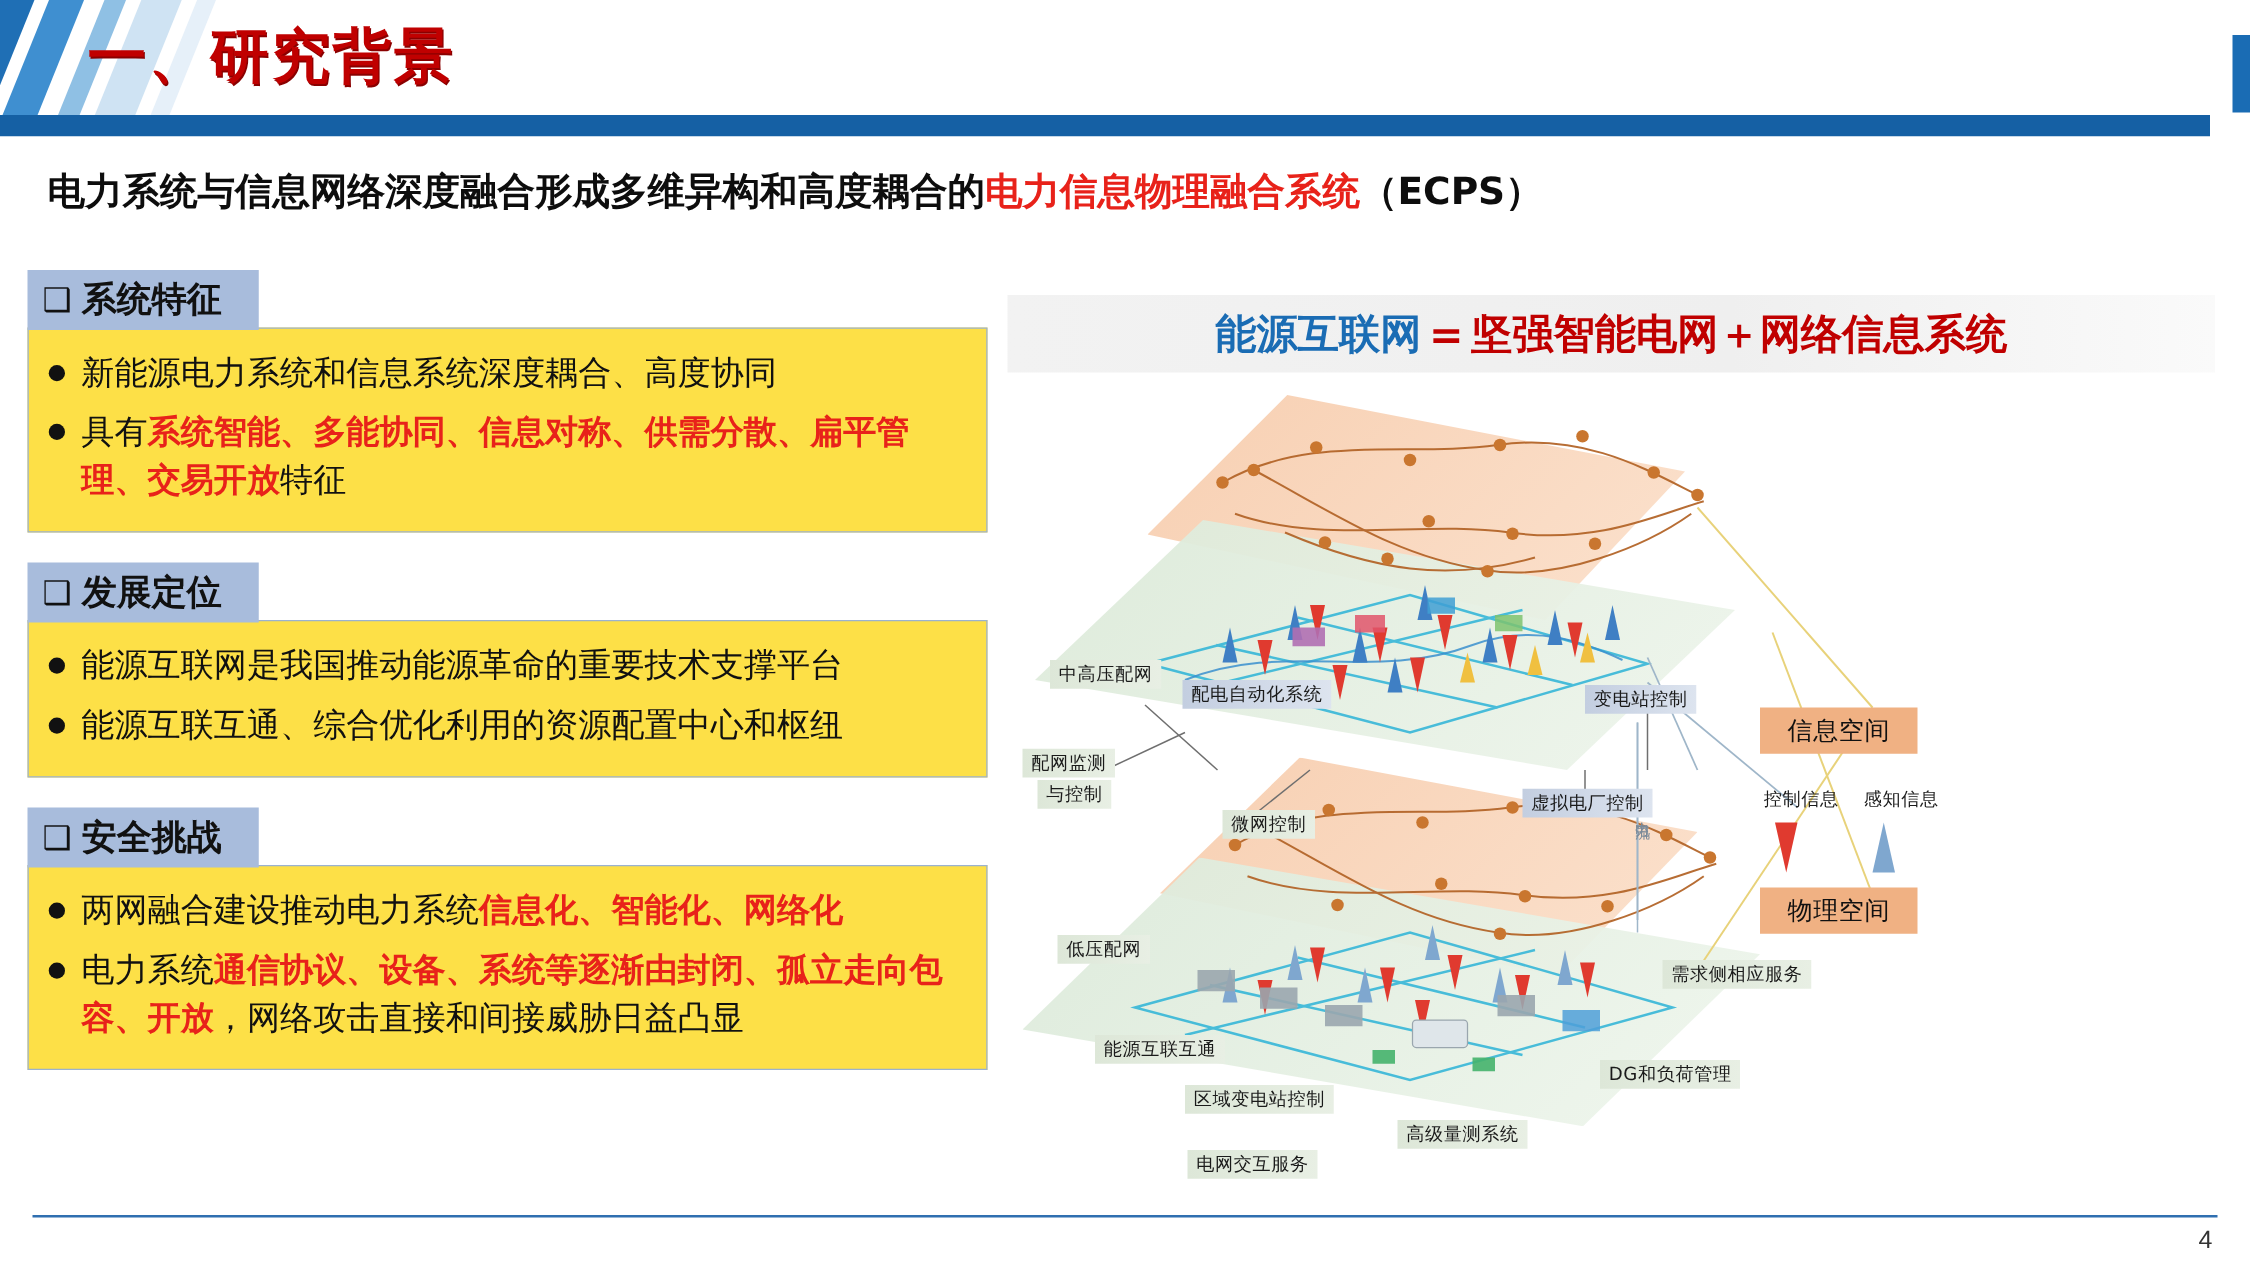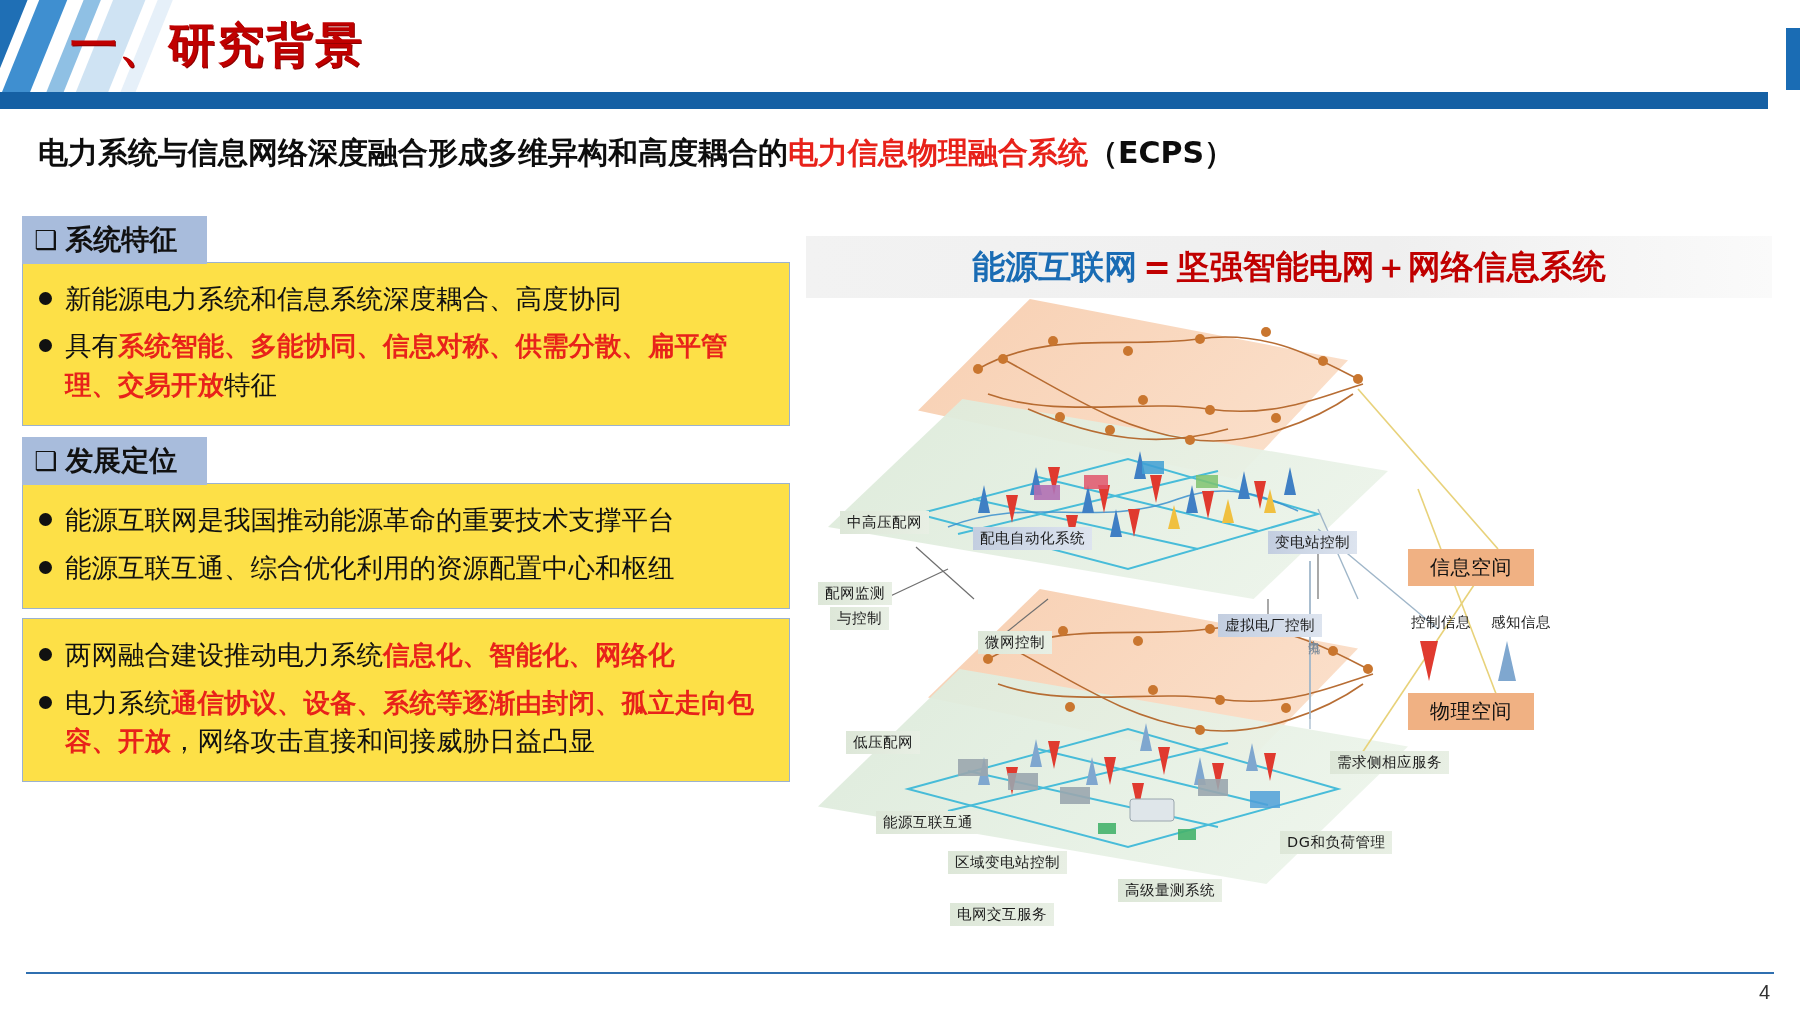--- a/index.html
+++ b/index.html
@@ -30,21 +30,21 @@
   
   .subtitle{
     position:absolute;left:38px;top:133px;
     font-size:30px;font-weight:bold;color:#0d0d0d;
     white-space:nowrap;
     font-family:"DejaVu Sans","Liberation Sans",sans-serif;
   }
   .subtitle .red{color:#e8221a;}
   
   .left-col{position:absolute;left:22px;top:216px;width:768px;}
-  .panel{position:relative;margin-bottom:11px;}
+  .panel{position:relative;margin-bottom:24px;}
   .panel-head{
     position:relative;display:inline-block;
     background:#a8bcdc;color:#111;
     font-size:28px;font-weight:bold;
     padding:5px 30px 5px 12px;
     font-family:"DejaVu Sans","Liberation Sans",sans-serif;
     z-index:2;
     min-width:170px;box-sizing:border-box;
   }
   .panel-head .sq{font-weight:bold;margin-right:8px;font-size:26px;}
@@ -72,21 +72,21 @@
   .eq-banner{
     position:absolute;left:8px;top:20px;width:966px;height:62px;
     background:linear-gradient(90deg,#f2f2f2 0%,#efefef 60%,#fafafa 100%);
     display:flex;align-items:center;justify-content:center;
     font-size:33px;font-weight:bold;white-space:nowrap;
     font-family:"DejaVu Sans","Liberation Sans",sans-serif;
   }
   .eq-banner .b{color:#1a6cb4;}
   .eq-banner .r{color:#c00000;}
   
-  .diagram{position:absolute;left:0;top:83px;width:984px;height:600px;}
+  .diagram{position:absolute;left:0;top:100px;width:984px;height:600px;}
   .dlabel{
     position:absolute;font-size:14.5px;color:#1a1a1a;
     padding:2px 7px;white-space:nowrap;
     font-family:"DejaVu Sans","Liberation Sans",sans-serif;
     letter-spacing:.5px;
   }
   .lb-green{background:linear-gradient(90deg,#dde7d8,#e8efe4);}
   .lb-blue{background:linear-gradient(90deg,#c3cee0,#dde4ef);}
   .lb-orange{background:#f0b183;font-size:20px;padding:5px 22px;color:#111;}
   .lb-plain{background:transparent;}
@@ -173,20 +173,23 @@
         <span class="txt">能源互联网是我国推动能源革命的重要技术支撑平台</span>
       </div>
       <div class="bullet">
         <span class="dot"></span>
         <span class="txt">能源互联互通、综合优化利用的资源配置中心和枢纽</span>
       </div>
     </div>
   </div>
 
   <div class="panel">
+    <div class="panel-head">
+      <span class="sq">❑</span><span>安全挑战</span>
+    </div>
     <div class="panel-body">
       <div class="bullet">
         <span class="dot"></span>
         <span class="txt"><span class="blk">两网融合建设推动电力系统</span><span class="rb">信息化、智能化、网络化</span></span>
       </div>
       <div class="bullet">
         <span class="dot"></span>
         <span class="txt"><span class="blk">电力系统</span><span class="rb">通信协议、设备、系统等逐渐由封闭、孤立走向包容、开放</span><span class="blk">，网络攻击直接和间接威胁日益凸显</span></span>
       </div>
     </div>
@@ -357,21 +360,21 @@
         <polygon points="622,342 640,342 631,382" fill="#e03a2f"></polygon>
         <polygon points="700,382 718,382 709,342" fill="#7fa7cf"></polygon>
       </g>
 
       <g stroke="#9fb6c9" stroke-width="1.2">
         <line x1="512" y1="262" x2="512" y2="430"></line>
       </g>
     </svg>
 
     <div class="dlabel lb-green" style="left:42px;top:212px;">中高压配网</div>
-    <div class="dlabel lb-blue" style="left:148px;top:228px;margin-left:27px;">配电自动化系统</div>
+    <div class="dlabel lb-blue" style="left:148px;top:228px;">配电自动化系统</div>
     <div class="dlabel lb-blue" style="left:470px;top:232px;">变电站控制</div>
     <div class="dlabel lb-green" style="left:20px;top:283px;">配网监测</div>
     <div class="dlabel lb-green" style="left:32px;top:308px;">与控制</div>
     <div class="dlabel lb-green" style="left:180px;top:332px;">微网控制</div>
     <div class="dlabel lb-blue" style="left:420px;top:315px;">虚拟电厂控制</div>
     <div class="dlabel lb-orange" style="left:610px;top:250px;">信息空间</div>
     <div class="dlabel lb-plain" style="left:606px;top:312px;">控制信息</div>
     <div class="dlabel lb-plain" style="left:686px;top:312px;">感知信息</div>
     <div class="dlabel lb-orange" style="left:610px;top:394px;">物理空间</div>
     <div class="dlabel lb-green" style="left:48px;top:432px;">低压配网</div>

